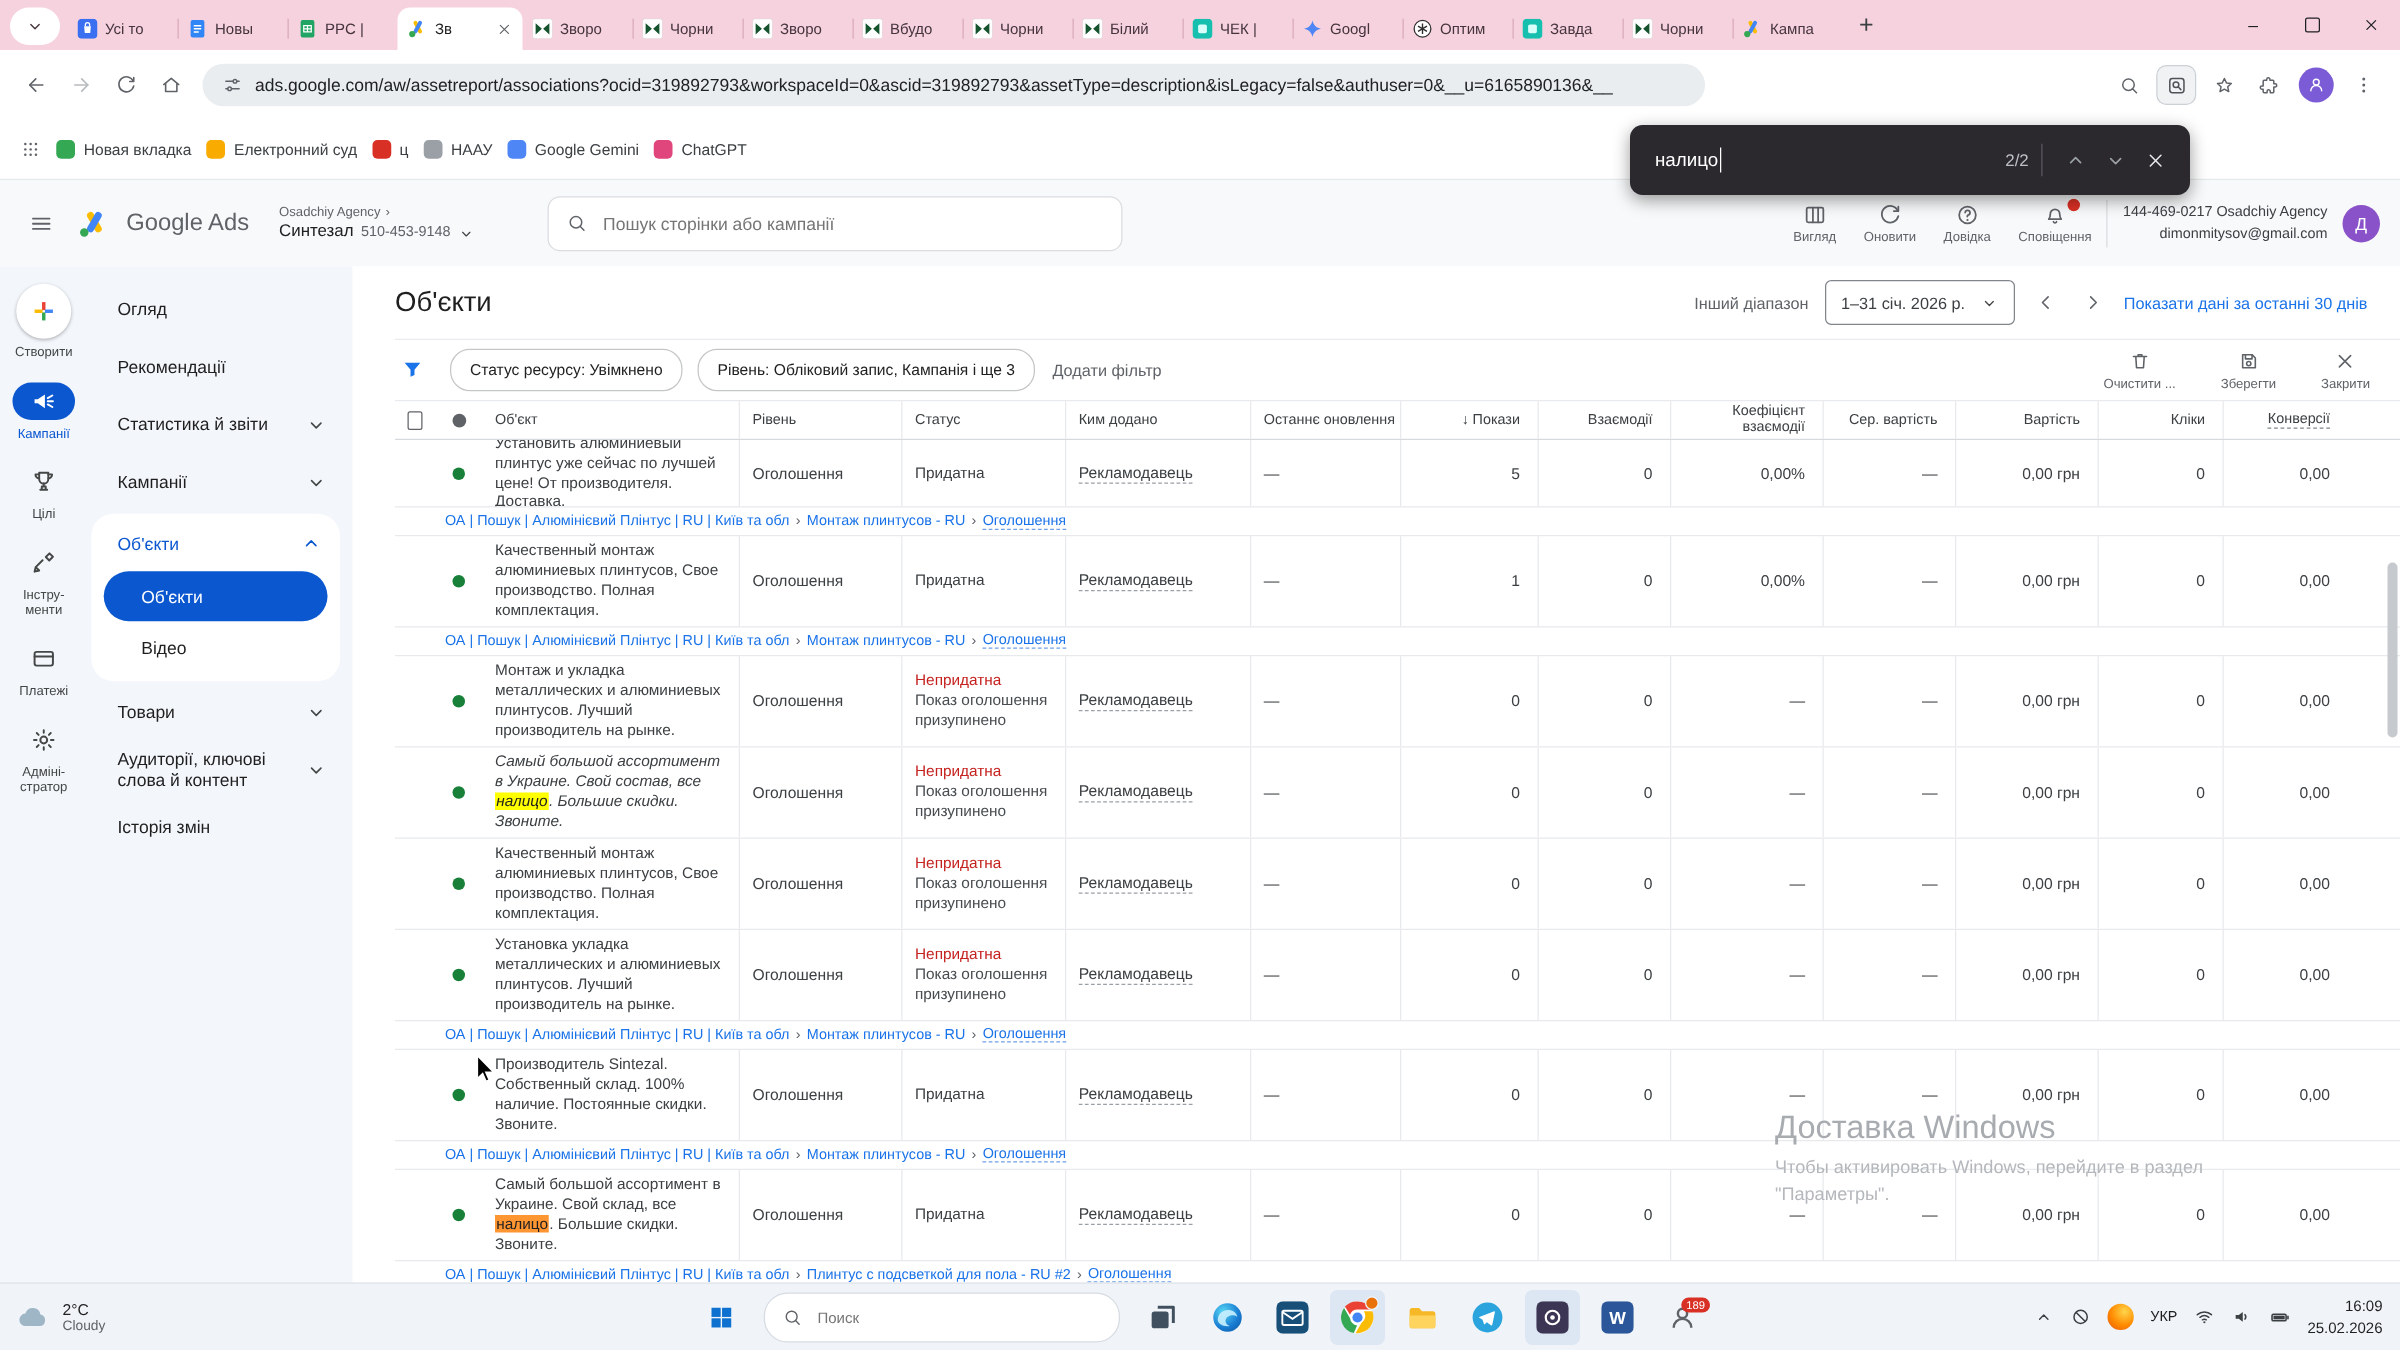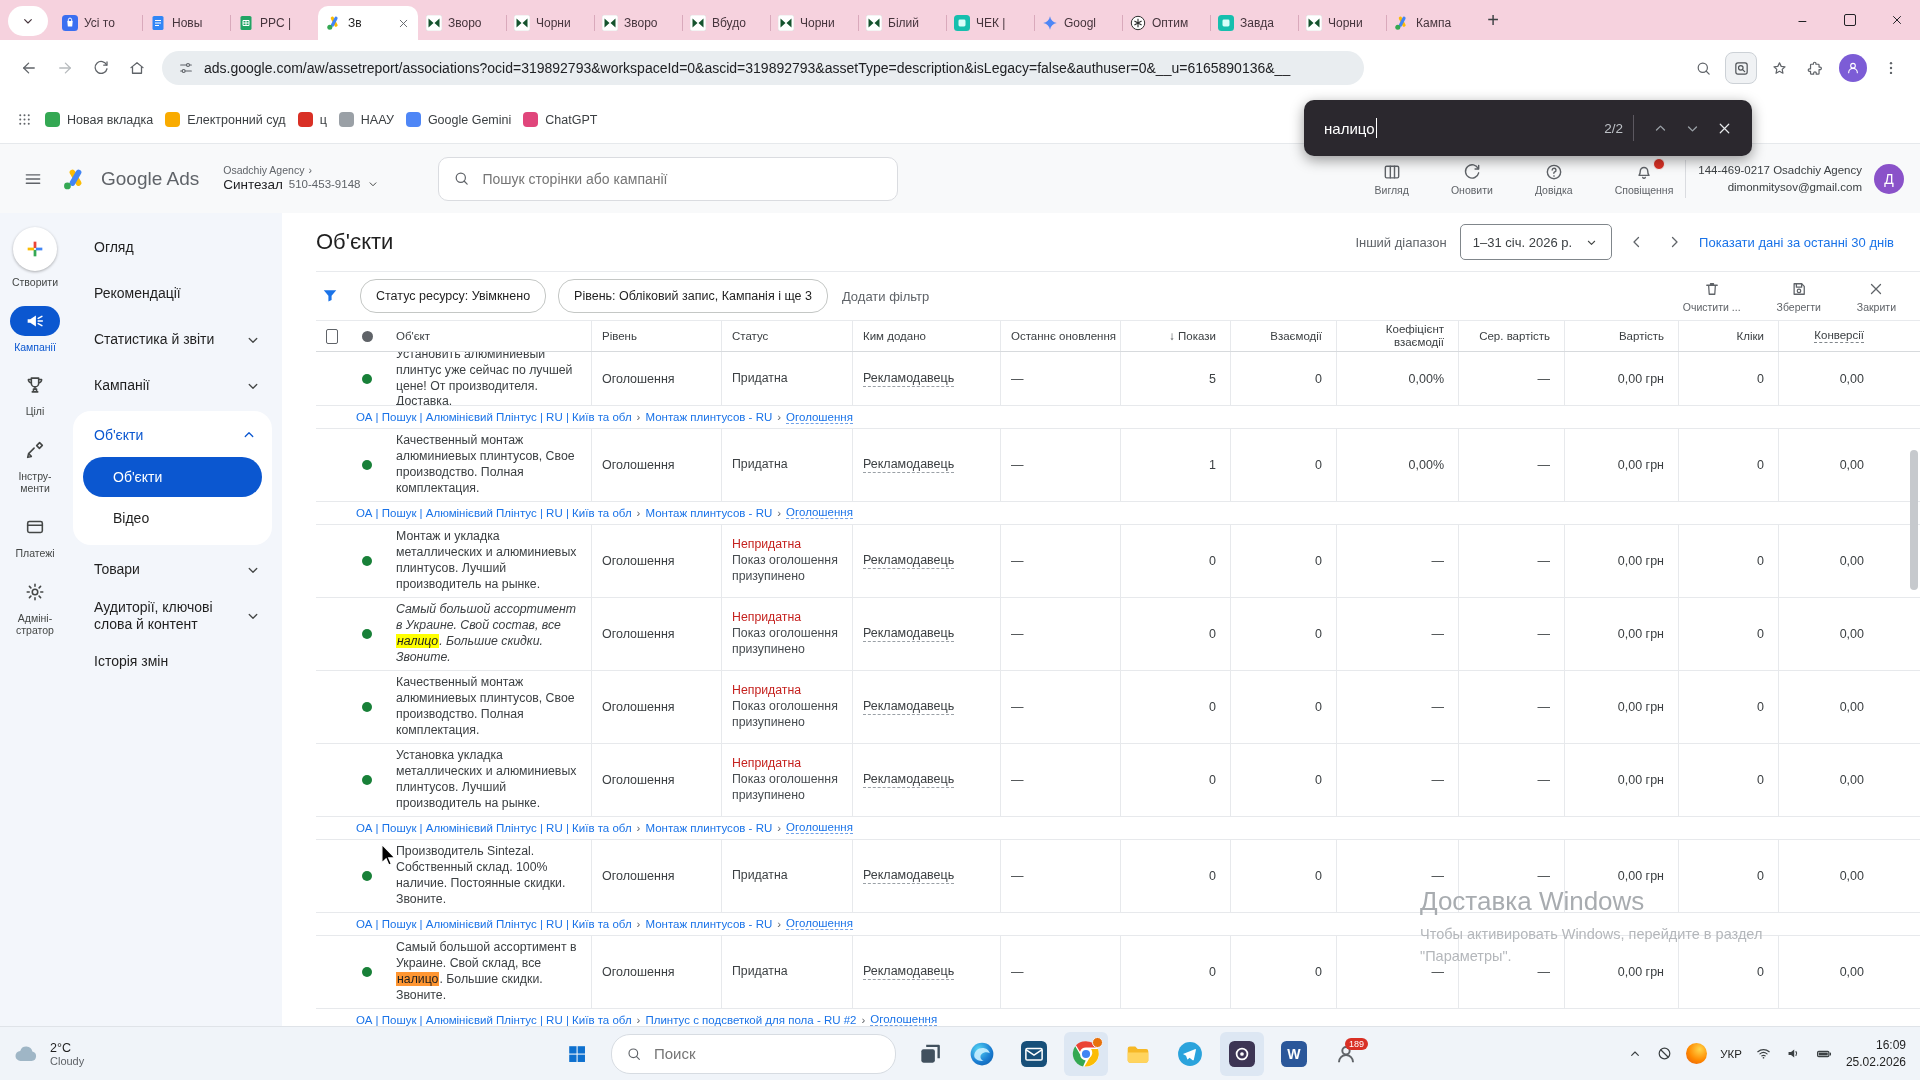--- a/index.html
+++ b/index.html
@@ -31,25 +31,25 @@
   .tavatar{width:28px;height:28px;border-radius:50%;background:#7c5cd6;color:#fff;display:flex;align-items:center;justify-content:center;margin:0 5px;flex:none}
   
   .bookmarks{height:47px;background:#fff;display:flex;align-items:center;gap:12px;padding:0 16px;border-bottom:1px solid #e6e9ec;color:#5f6368}
   .bm{display:flex;align-items:center;gap:7px;font-size:12.5px;color:#3c4043;margin-right:12px}
   .bmdot{width:15px;height:15px;border-radius:4px;flex:none}
   
   .ads-header{height:69px;background:#f8f9fa;display:flex;align-items:center;padding:0 16px;gap:12px}
   .adsname{font-size:19px;color:#5f6368}
   .acct{margin-left:12px;line-height:1.25}
   .acct-top{font-size:10.5px;color:#5f6368;display:flex;gap:4px}
-  .acct-main{display:flex;align-items:flex-start;gap:6px;font-size:13.5px;color:#202124}
+  .acct-main{display:flex;align-items:flex-end;gap:6px;font-size:13.5px;color:#202124}
   .aid{font-size:11.5px;color:#5f6368}
   .hsearch{margin-left:46px;width:430px;height:42px;background:#fff;border:1px solid #dadce0;border-radius:10px;display:flex;align-items:center;gap:10px;padding:0 14px;color:#5f6368}
   .hsearch input{border:0;outline:0;flex:1;font-size:14px;background:transparent;font-family:inherit;color:#202124}
-  .hacts{margin-left:auto;display:flex;gap:42px}
+  .hacts{margin-left:auto;display:flex;gap:22px}
   .hact{display:flex;flex-direction:column;align-items:center;gap:2px;color:#5f6368;font-size:10.5px;position:relative}
   .hbadge{position:absolute;top:-4px;right:8px;width:10px;height:10px;border-radius:50%;background:#d93025;border:1.5px solid #f8f9fa}
   .hdiv{width:1px;height:38px;background:#dadce0}
   .hacct{font-size:11.5px;color:#3c4043;text-align:right;line-height:1.4}
   .havatar{width:30px;height:30px;border-radius:50%;background:#8a52c9;color:#fff;display:flex;align-items:center;justify-content:center;font-size:14px}
   
   .content{display:flex;height:814px;background:#f3f6fb}
   .rail{width:70px;flex:none;display:flex;flex-direction:column;align-items:center;padding-top:14px;gap:17px}
   .rail-item{display:flex;flex-direction:column;align-items:center;gap:5px;font-size:10.5px;color:#444746;text-align:center;white-space:pre-line;line-height:1.2}
   .createbtn{width:44px;height:44px;border-radius:50%;background:#fff;box-shadow:0 1px 3px rgba(0,0,0,.3);display:flex;align-items:center;justify-content:center}
@@ -124,21 +124,21 @@
   .wm2{font-size:14.5px;line-height:1.5;margin-top:7px;color:#b4b7bb}
   .scrollthumb{position:absolute;right:2px;top:450px;width:8px;height:140px;border-radius:4px;background:#c6c9cd;z-index:15}
   .cursor{position:absolute;left:380px;top:843px;z-index:70;pointer-events:none}
   
   .taskbar{position:absolute;left:0;bottom:0;width:1920px;height:54px;background:#f0f4f9;border-top:1px solid #dfe3e8;display:flex;align-items:center;z-index:80;box-sizing:border-box}
   .weather{display:flex;align-items:center;gap:8px;padding-left:12px;width:150px;flex:none}
   .wt1{font-size:12.5px;color:#1f1f1f}
   .wt2{font-size:11px;color:#5f6368}
   .tbstart{margin-left:395px;width:40px;height:40px;display:flex;align-items:center;justify-content:center;border-radius:6px}
   .tbsearch{margin-left:14px;width:255px;height:38px;background:#fff;border:1px solid #d7dce2;border-radius:19px;display:flex;align-items:center;gap:10px;padding:0 14px;color:#5f6368;flex:none}
-  .tbsearch input{border:0;outline:0;background:transparent;flex:1;font-size:15px;font-family:inherit}
+  .tbsearch input{border:0;outline:0;background:transparent;flex:1;font-size:12px;font-family:inherit}
   .tbapps{display:flex;gap:8px;margin-left:12px}
   .app{width:44px;height:44px;border-radius:6px;display:flex;align-items:center;justify-content:center;position:relative}
   .app.active{background:#dde7f3}
   .appdot{position:absolute;top:5px;right:5px;width:9px;height:9px;border-radius:50%;background:#e8710a;border:1.5px solid #f0f4f9}
   .appbadge{position:absolute;top:6px;right:0;background:#d93025;color:#fff;border-radius:8px;font-size:9px;padding:1px 4px}
   .tbtray{margin-left:auto;display:flex;align-items:center;gap:13px;padding-right:14px;color:#3b4043}
   .lang{font-size:11.5px;color:#1f1f1f}
   .clock{text-align:right;font-size:12px;line-height:1.35;color:#1f1f1f}
   .fx{width:21px;height:21px;border-radius:50%;background:radial-gradient(circle at 65% 30%,#ffd54a,#ff8a00 55%,#e3560e)}
 </style>

